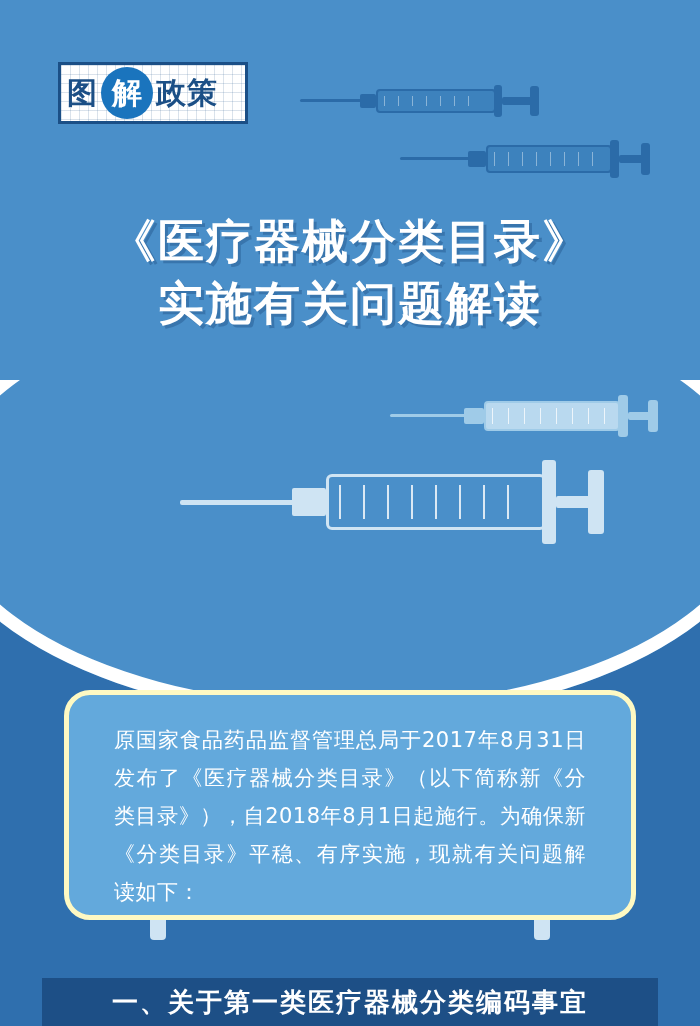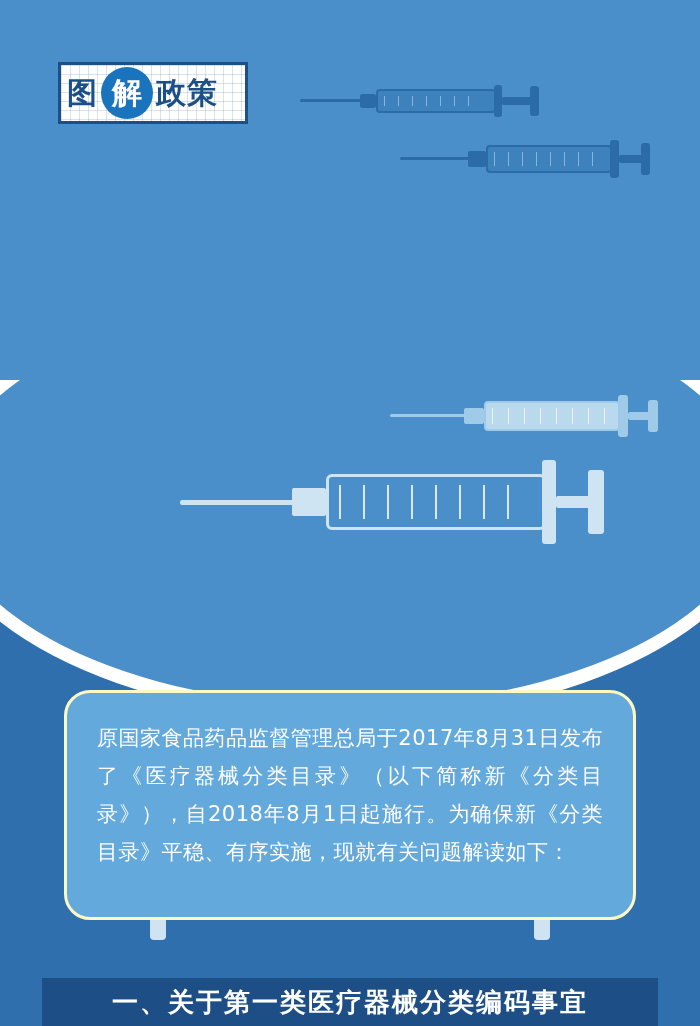--- a/index.html
+++ b/index.html
@@ -194,24 +194,24 @@
   }
 
   
   .card {
     position: absolute;
     left: 64px;
     top: 690px;
     width: 572px;
     height: 230px;
     background: #63a9dc;
-    border: 3px solid #fef9c3;
+    border: 5px solid #fef9c3;
     border-radius: 26px;
     box-sizing: border-box;
-    padding: 26px 30px;
+    padding: 26px 45px;
     z-index: 10;
   }
   .card-text {
     font-family: "DejaVu Sans", sans-serif;
     font-size: 21px;
     line-height: 38px;
     color: #ffffff;
     text-align: justify;
     letter-spacing: 0.5px;
   }
@@ -302,20 +302,24 @@
     <div class="syr-thumb" style="left:408px; top:18px; width:16px; height:64px;"></div>
   </div>
 
   <div class="logo">
     <div class="logo-grid"></div>
     <span class="logo-char">图</span>
     <span class="logo-circle">解</span>
     <span class="logo-char">政策</span>
   </div>
 
+  <div class="title-block">
+    <div class="title-line">《医疗器械分类目录》</div>
+    <div class="title-line">实施有关问题解读</div>
+  </div>
 
   <div class="card-leg l"></div>
   <div class="card-leg r"></div>
   <div class="card">
     <div class="card-text">原国家食品药品监督管理总局于2017年8月31日发布了《医疗器械分类目录》（以下简称新《分类目录》），自2018年8月1日起施行。为确保新《分类目录》平稳、有序实施，现就有关问题解读如下：</div>
   </div>
 
   <div class="section-bar">
     <span class="section-bar-text">一、关于第一类医疗器械分类编码事宜</span>
   </div>

